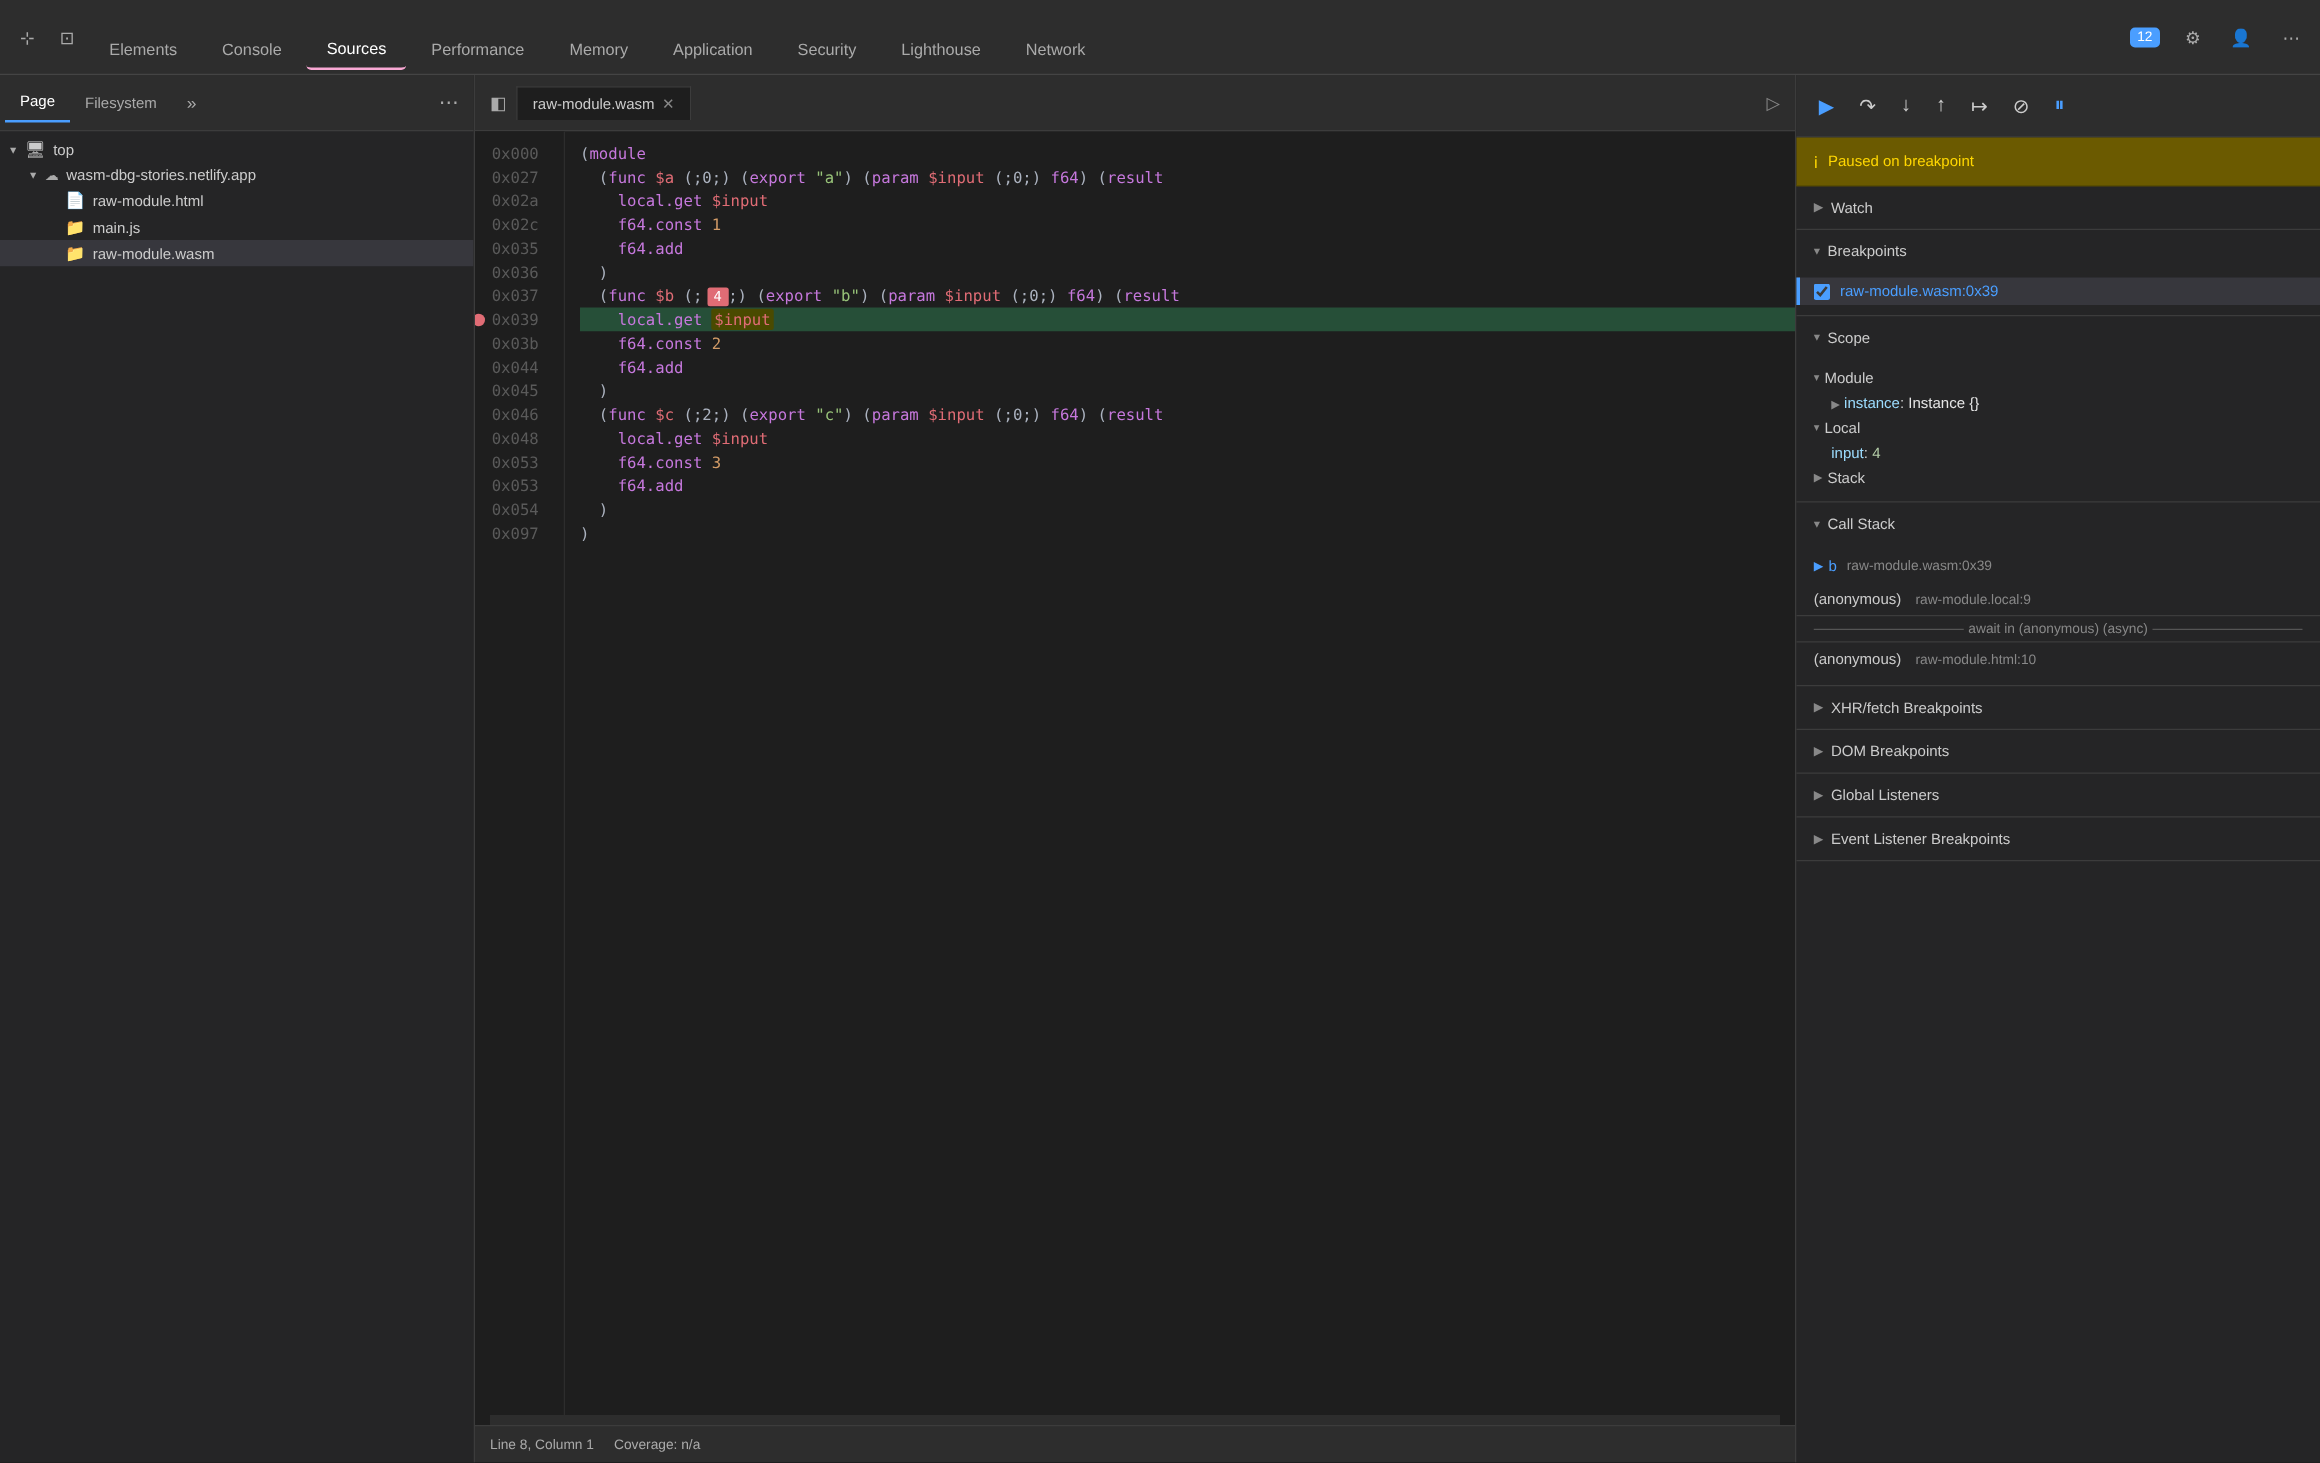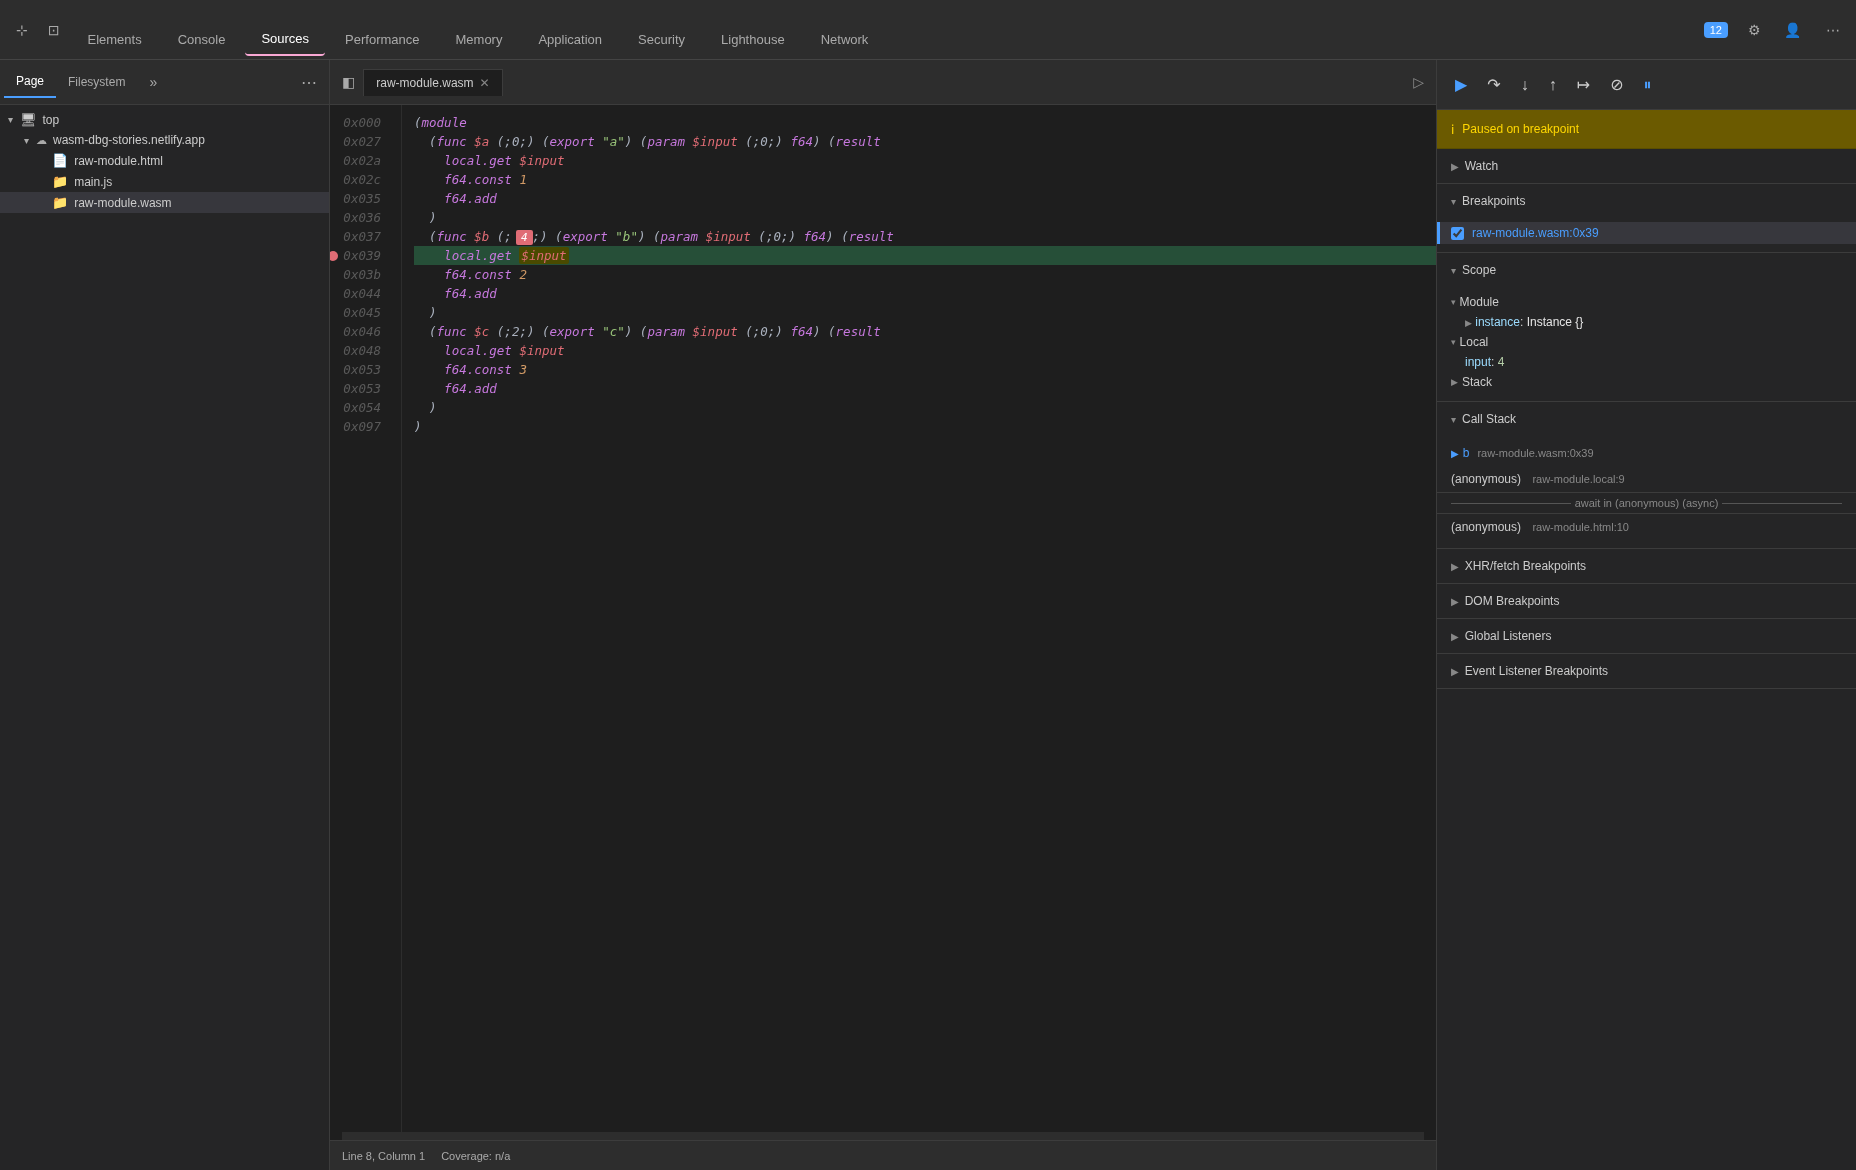--- a/index.html
+++ b/index.html
@@ -11,21 +11,21 @@
     .nav-tab { background: none; border: none; color: #aaa; cursor: pointer; padding: 8px 16px; font-size: 13px; border-radius: 4px; margin-top: 20px; }
     .nav-tab.active { color: #fff; border-bottom: 2px solid #f9a8d4; }
     .nav-spacer { flex: 1; }
     .nav-badge { background: #4a9eff; color: #fff; border-radius: 4px; padding: 2px 6px; font-size: 11px; margin-right: 4px; }
     .nav-right { display: flex; align-items: center; gap: 8px; }
 
     
     .main-container { display: flex; height: calc(1170px - 60px); }
 
     
-    .sidebar { width: 330px; background: #252526; border-right: 1px solid #3c3c3c; display: flex; flex-direction: column; overflow: hidden; }
+    .sidebar { width: 380px; background: #252526; border-right: 1px solid #3c3c3c; display: flex; flex-direction: column; overflow: hidden; }
     .sidebar-tabs { display: flex; align-items: center; background: #2d2d2d; border-bottom: 1px solid #3c3c3c; padding: 0 4px; height: 45px; }
     .sidebar-tab { background: none; border: none; color: #aaa; cursor: pointer; padding: 8px 12px; font-size: 12px; }
     .sidebar-tab.active { color: #fff; border-bottom: 2px solid #4a9eff; }
     .sidebar-tab-more { margin-left: 4px; background: none; border: none; color: #aaa; cursor: pointer; font-size: 14px; padding: 4px 8px; }
     .sidebar-options { margin-left: auto; background: none; border: none; color: #aaa; cursor: pointer; font-size: 16px; padding: 4px 8px; }
     .file-tree { flex: 1; overflow-y: auto; padding: 4px 0; }
     .tree-item { display: flex; align-items: center; padding: 3px 8px; cursor: pointer; user-select: none; white-space: nowrap; }
     .tree-item.selected { background: #37373d; }
     .tree-indent-1 { padding-left: 8px; }
     .tree-indent-2 { padding-left: 24px; }
@@ -38,21 +38,21 @@
 
     
     .code-area { flex: 1; display: flex; flex-direction: column; background: #1e1e1e; overflow: hidden; }
     .code-tabs { display: flex; align-items: center; background: #2d2d2d; border-bottom: 1px solid #3c3c3c; height: 45px; padding: 0 4px; }
     .code-tab-back { background: none; border: none; color: #aaa; cursor: pointer; padding: 6px 8px; font-size: 14px; border-radius: 4px; }
     .code-tab { display: flex; align-items: center; background: #1e1e1e; border: 1px solid #3c3c3c; border-bottom: none; padding: 6px 12px; color: #ccc; font-size: 12px; cursor: pointer; gap: 6px; }
     .code-tab .close-btn { background: none; border: none; color: #888; cursor: pointer; font-size: 12px; }
     .code-tab-spacer { flex: 1; }
     .code-tab-right { margin-left: 8px; background: none; border: none; color: #888; cursor: pointer; padding: 6px 8px; font-size: 14px; }
 
-    .code-editor { flex: 1; display: flex; overflow: hidden; font-family: 'Consolas', 'Monaco', monospace; font-size: 12.5px; font-style: italic; }
+    .code-editor { flex: 1; display: flex; overflow: hidden; font-family: 'Consolas', 'Monaco', monospace; font-size: 12.5px; }
     .line-numbers { min-width: 72px; background: #1e1e1e; color: #5a5a5a; text-align: right; padding: 8px 12px 8px 0; user-select: none; border-right: 1px solid #2d2d2d; overflow: hidden; }
     .line-num { height: 19px; line-height: 19px; display: flex; align-items: center; justify-content: flex-end; gap: 4px; padding-right: 8px; position: relative; }
     .line-num .bp-dot { width: 10px; height: 10px; border-radius: 50%; background: #e06c75; position: absolute; left: -2px; }
     .code-content { flex: 1; padding: 8px 0 13px 12px; overflow: auto; }
     .code-line { height: 19px; line-height: 19px; white-space: pre; }
     .code-line.highlighted { background: #264f38; display: block; width: 100%; }
 
     
     .kw { color: #c678dd; }
     .var { color: #e06c75; }

